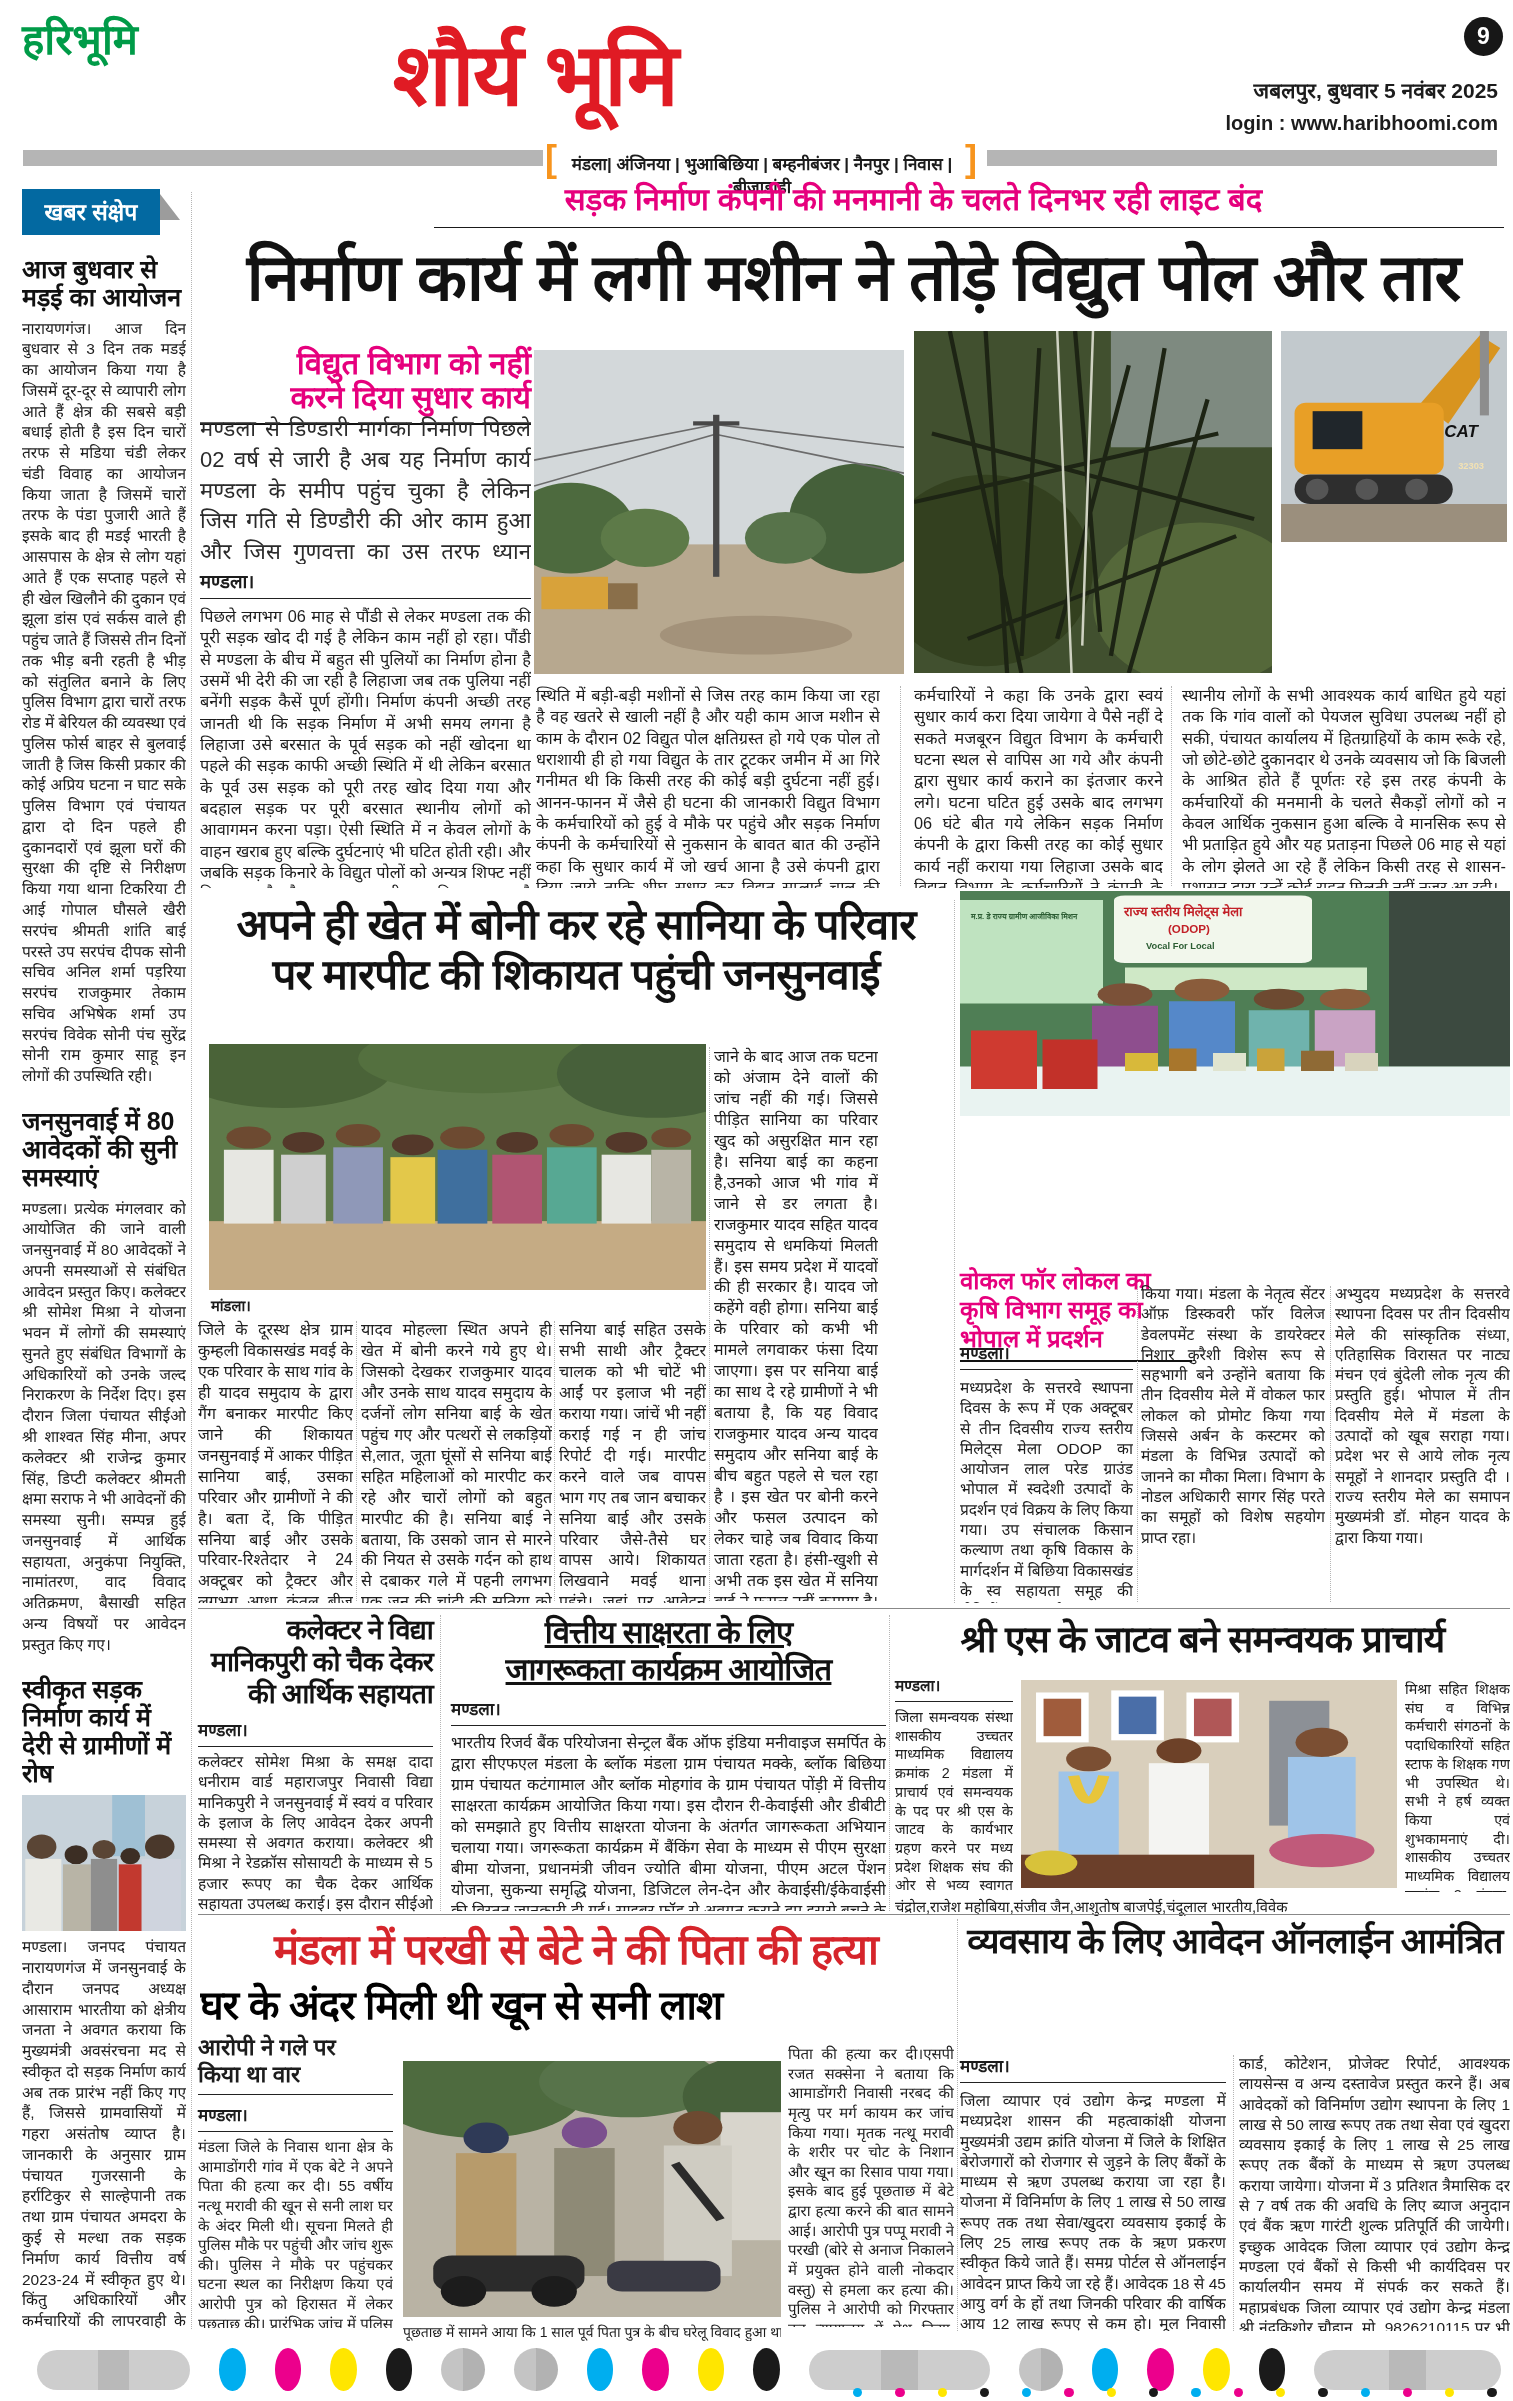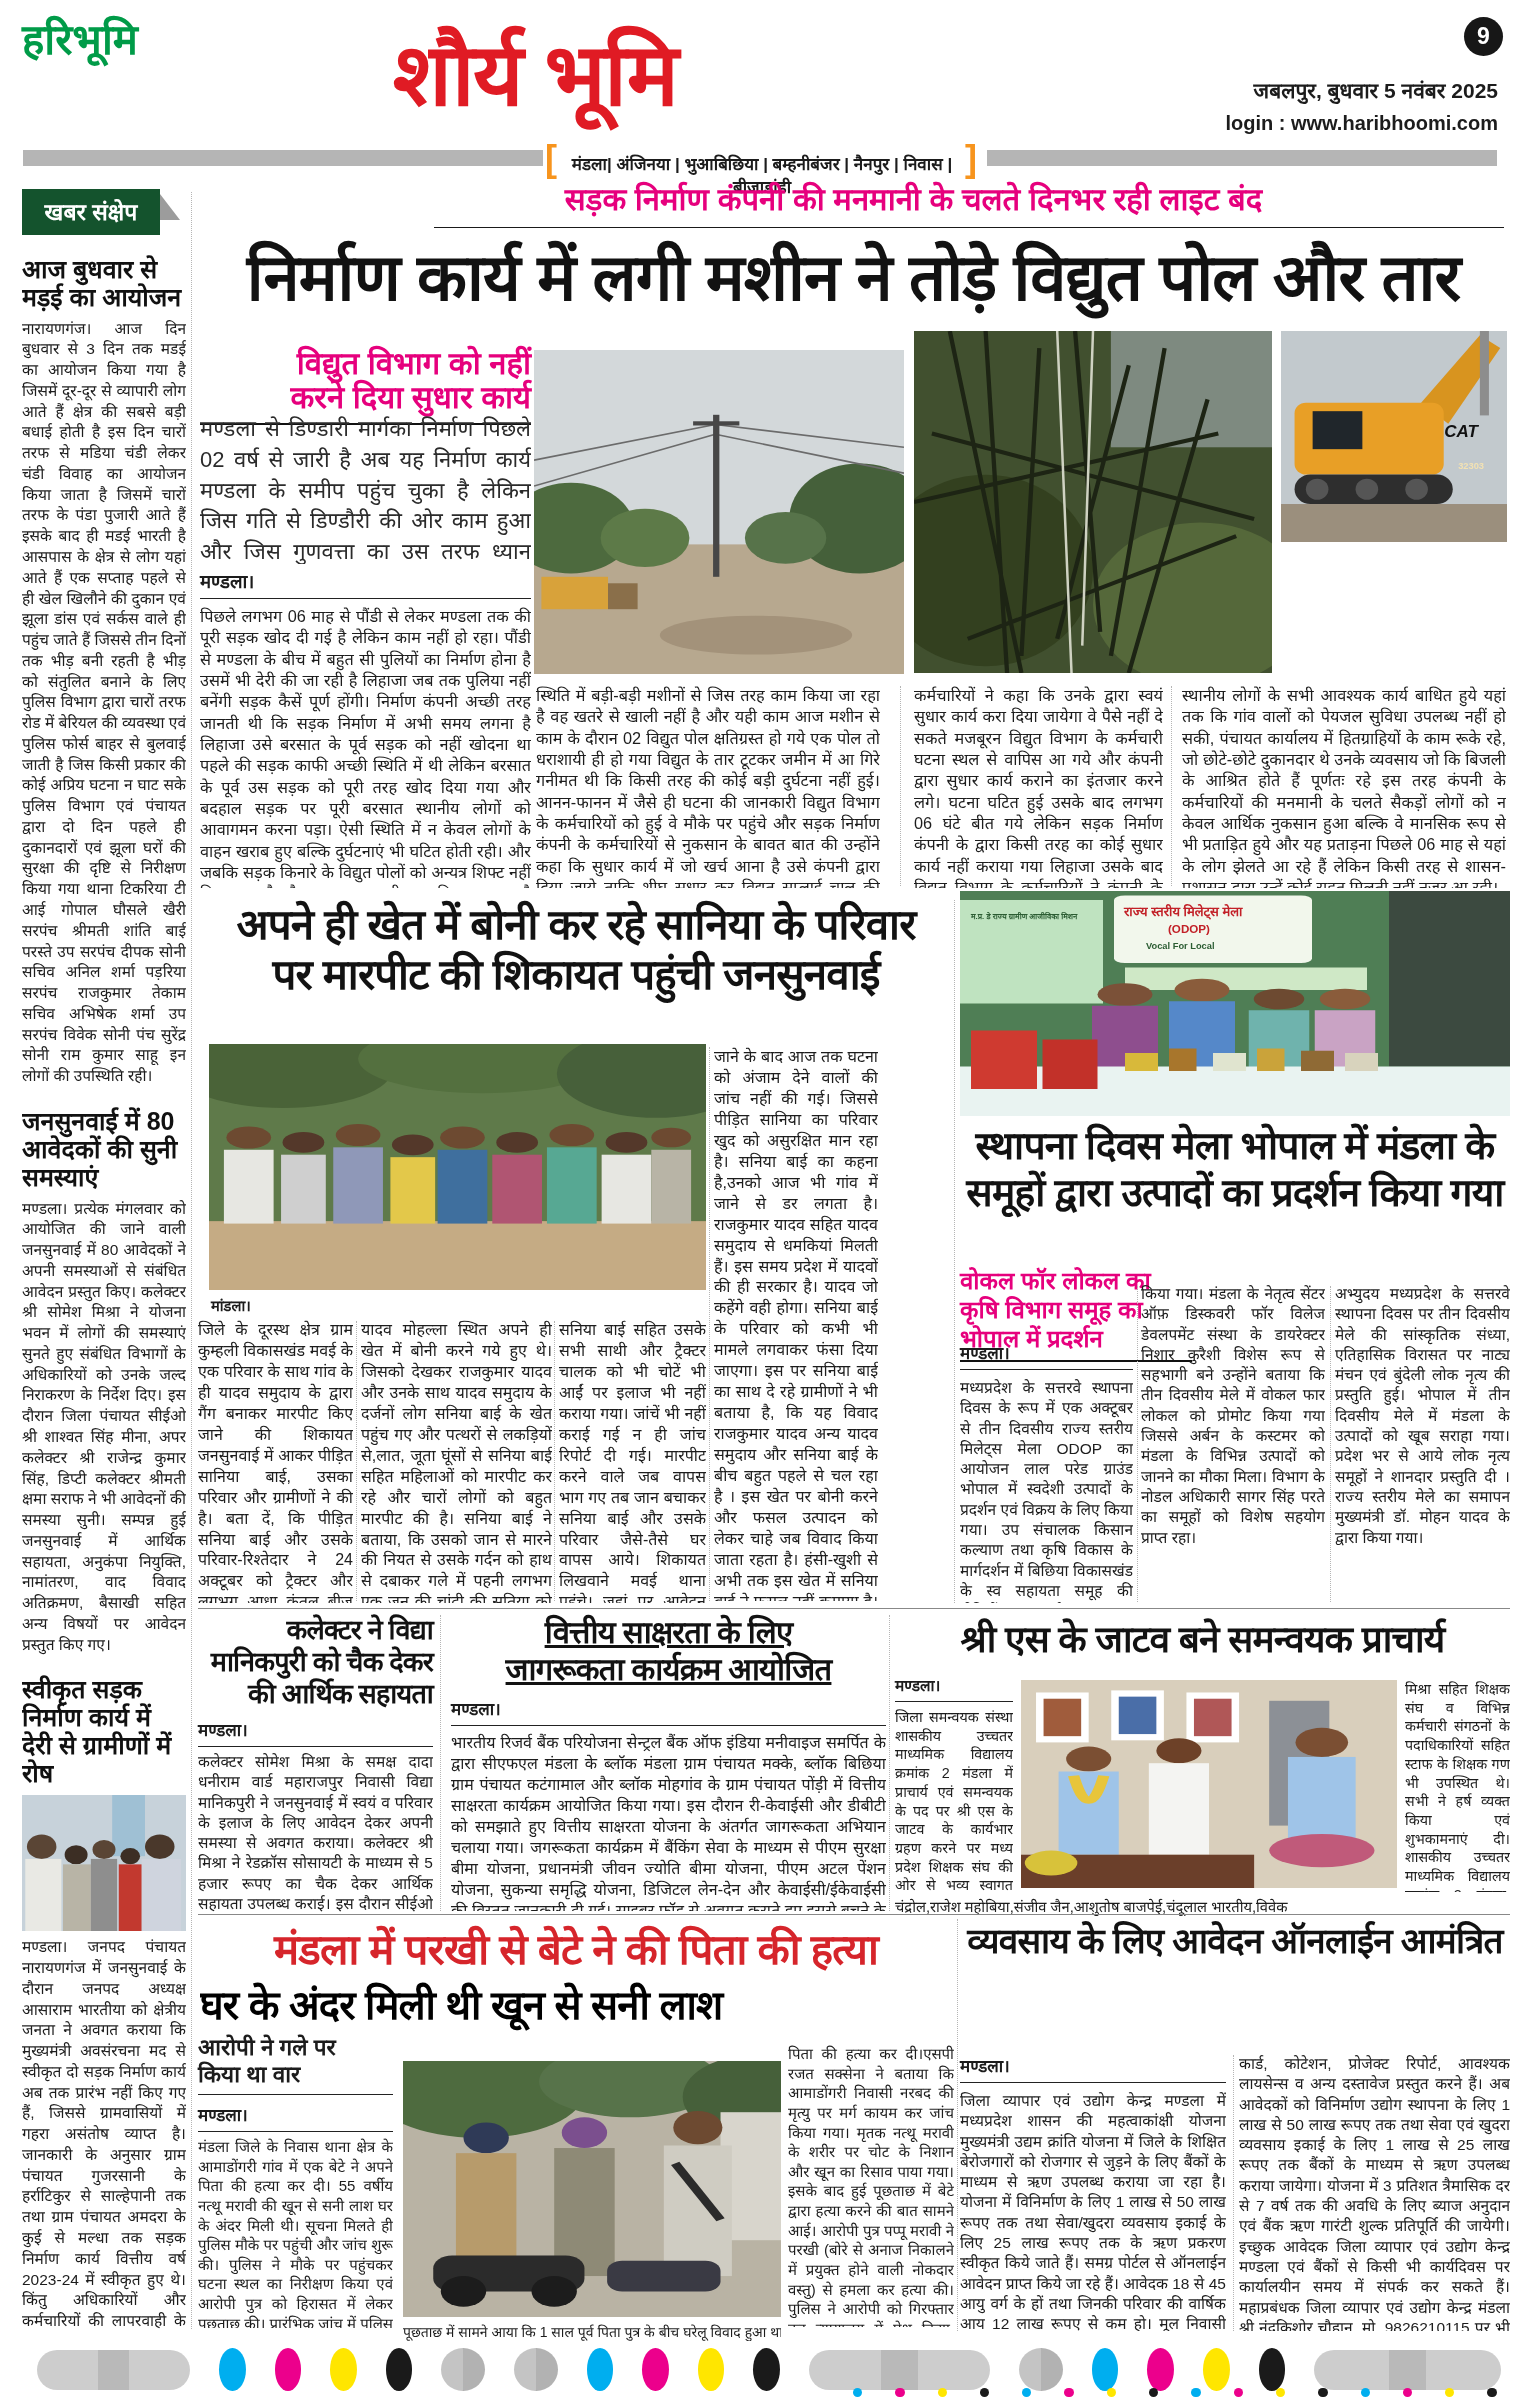--- a/index.html
+++ b/index.html
@@ -25,21 +25,21 @@
   .badge{left:1464px;top:17px;width:39px;height:39px;border-radius:50%;background:#171717;color:#fff;
          font-size:23px;font-weight:bold;display:flex;align-items:center;justify-content:center;}
   .hdate{left:1084px;top:76px;width:414px;text-align:right;font-size:21px;font-weight:bold;}
   .hlogin{left:1084px;top:112px;width:414px;text-align:right;font-size:20px;font-weight:bold;}
   .graybar{position:absolute;top:150px;height:15.5px;background:#b5b5b5;}
   .bracket{position:absolute;top:138px;font-size:36px;font-weight:bold;color:#f7941d;}
   .cities{left:562px;top:152px;width:400px;text-align:center;font-size:17px;font-weight:bold;}
   .banner{left:325px;top:177px;width:1177px;text-align:center;font-size:31px;font-weight:bold;color:#e6007d;}
   
   .sidebar{left:22px;top:189px;width:164px;height:2142px;overflow:hidden;}
-  .redbox{position:relative;background:#14532d;color:#fff;font-size:23px;font-weight:bold;
+  .redbox{position:relative;background:#0369a1;color:#fff;font-size:23px;font-weight:bold;
           text-align:center;padding:6.2px 0 7.7px 0;width:138px;}
   .redbox .fold{position:absolute;right:-20px;top:4.6px;width:0;height:0;
           border-left:20px solid #9c9c9c;border-top:26px solid transparent;}
   .sb-title{font-size:25px;font-weight:bold;line-height:1.12;margin:20px 0 7.7px 0;color:#111;}
   .sb-body{font-size:15.5px;line-height:1.34;text-align:justify;color:#1d1d1d;}
   .sb-photo{width:164px;height:136px;margin:6.2px 0;}
   .capt{font-size:14.7px;font-weight:bold;}
   
   .foot{left:37px;top:2348px;width:1464px;height:43px;display:flex;align-items:center;gap:29px;}
   .capsule{height:40px;border-radius:20px;background:linear-gradient(90deg,#cdcdcd 0 40%,#b9b9b9 40% 60%,#cdcdcd 60%);}
@@ -222,24 +222,20 @@
       <rect x="62" y="71" width="6" height="9" fill="#8f6a35"></rect>
         <rect x="70" y="72" width="6" height="8" fill="#d8d3bd"></rect>
       <rect x="2" y="62" width="12" height="26" fill="#cf3a30"></rect>
         <rect x="15" y="66" width="10" height="22" fill="#c23129"></rect>
     </svg>
     <span class="phlabel" style="left:164px;top:11px;font-size:13px;color:#c22027;">राज्य स्तरीय मिलेट्स मेला</span>
     <span class="phlabel" style="left:208px;top:31px;font-size:11.6px;color:#c22027;">(ODOP)</span>
     <span class="phlabel" style="left:186px;top:50px;font-size:9.3px;color:#2c5d33;">Vocal For Local</span>
     <span class="phlabel" style="left:11px;top:20px;font-size:7.7px;color:#2c5d33;width:116px;display:block;">म.प्र. डे राज्य ग्रामीण आजीविका मिशन</span>
   </div>
-  <div class="abs hl ctr" style="left:960px;top:1123px;width:550px;font-size:39px;line-height:1.2;">
-    <div>स्थापना दिवस मेला भोपाल में मंडला के</div>
-    <div>समूहों द्वारा उत्पादों का प्रदर्शन किया गया</div>
-  </div>
   <div class="abs pink b" style="left:960px;top:1267px;width:232px;font-size:24px;line-height:1.2;border-bottom:2.3px solid #111;padding-bottom:6.2px;">वोकल फॉर लोकल का कृषि विभाग समूह का भोपाल में प्रदर्शन</div>
   <div class="abs dl" style="left:960px;top:1341px;width:173px;font-size:17px;">मण्डला।</div>
   <div class="abs col" style="left:960px;top:1378px;width:173px;height:225px;font-size:15.5px;">मध्यप्रदेश के सत्तरवे स्थापना दिवस के रूप में एक अक्टूबर से तीन दिवसीय राज्य स्तरीय मिलेट्स मेला ODOP का आयोजन लाल परेड ग्राउंड भोपाल में स्वदेशी उत्पादों के प्रदर्शन एवं विक्रय के लिए किया गया। उप संचालक किसान कल्याण तथा कृषि विकास के मार्गदर्शन में बिछिया विकासखंड के स्व सहायता समूह की दीदियों कुम्मा बाई कुशराम एवं गीता परते नेटी ने सहभागिता की। समूहों द्वारा कोदो, कुटकी, मिलेट्स लड्डू, शहद, रागी, मक्का, ज्वार आदि का आटा विक्रय</div>
   <div class="abs col" style="left:1141px;top:1284px;width:184px;height:319px;font-size:15.5px;">किया गया। मंडला के नेतृत्व सेंटर ऑफ़ डिस्कवरी फॉर विलेज डेवलपमेंट संस्था के डायरेक्टर निशार कुरैशी विशेस रूप से सहभागी बने उन्होंने बताया कि तीन दिवसीय मेले में वोकल फार लोकल को प्रोमोट किया गया जिससे अर्बन के कस्टमर को मंडला के विभिन्न उत्पादों को जानने का मौका मिला। विभाग के नोडल अधिकारी सागर सिंह परते का समूहों को विशेष सहयोग प्राप्त रहा।</div>
   <div class="abs col" style="left:1335px;top:1284px;width:175px;height:319px;font-size:15.5px;">अभ्युदय मध्यप्रदेश के सत्तरवे स्थापना दिवस पर तीन दिवसीय मेले की सांस्कृतिक संध्या, एतिहासिक विरासत पर नाट्य मंचन एवं बुंदेली लोक नृत्य की प्रस्तुति हुई। भोपाल में तीन दिवसीय मेले में मंडला के उत्पादों को खूब सराहा गया। प्रदेश भर से आये लोक नृत्य समूहों ने शानदार प्रस्तुति दी । राज्य स्तरीय मेले का समापन मुख्यमंत्री डॉ. मोहन यादव के द्वारा किया गया।</div>
   <div class="vsep" style="left:1137px;top:1286px;height:316px;"></div>
   <div class="vsep" style="left:1330px;top:1286px;height:316px;"></div>
 
   <div class="hrule" style="left:198px;top:1608px;width:1312px;border-top:0.8px solid #888;"></div>
 

